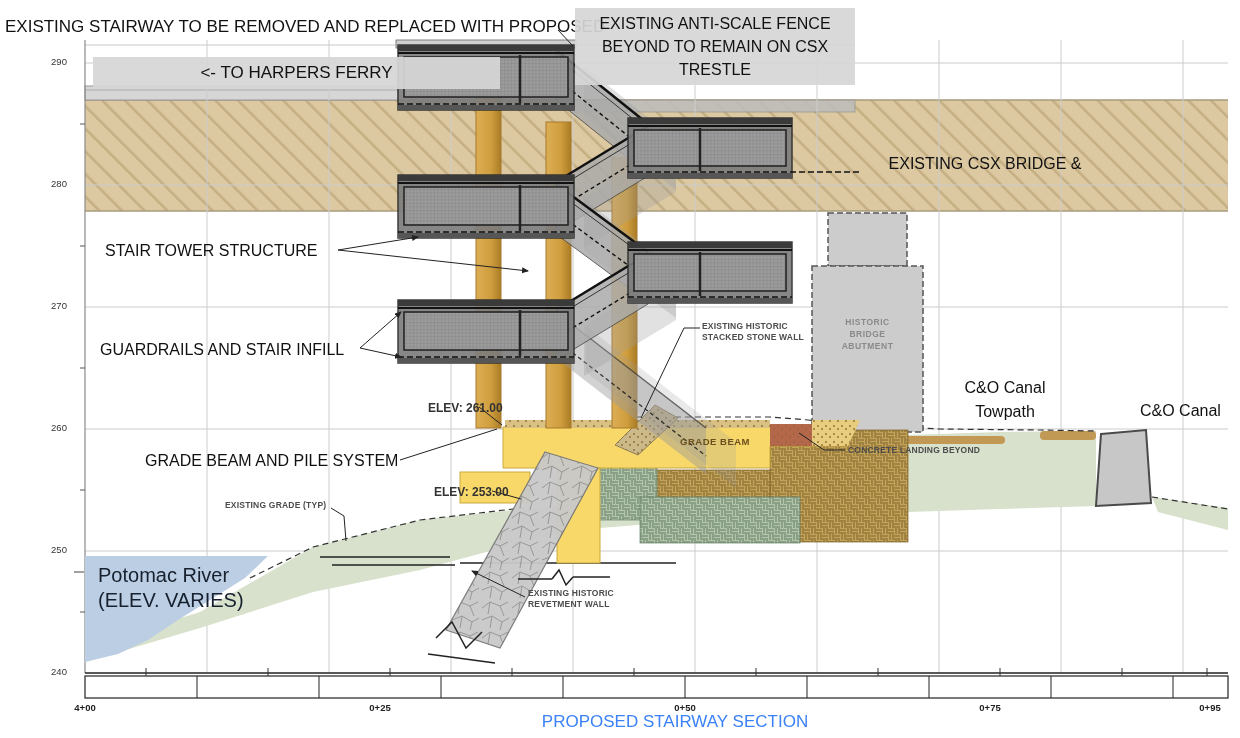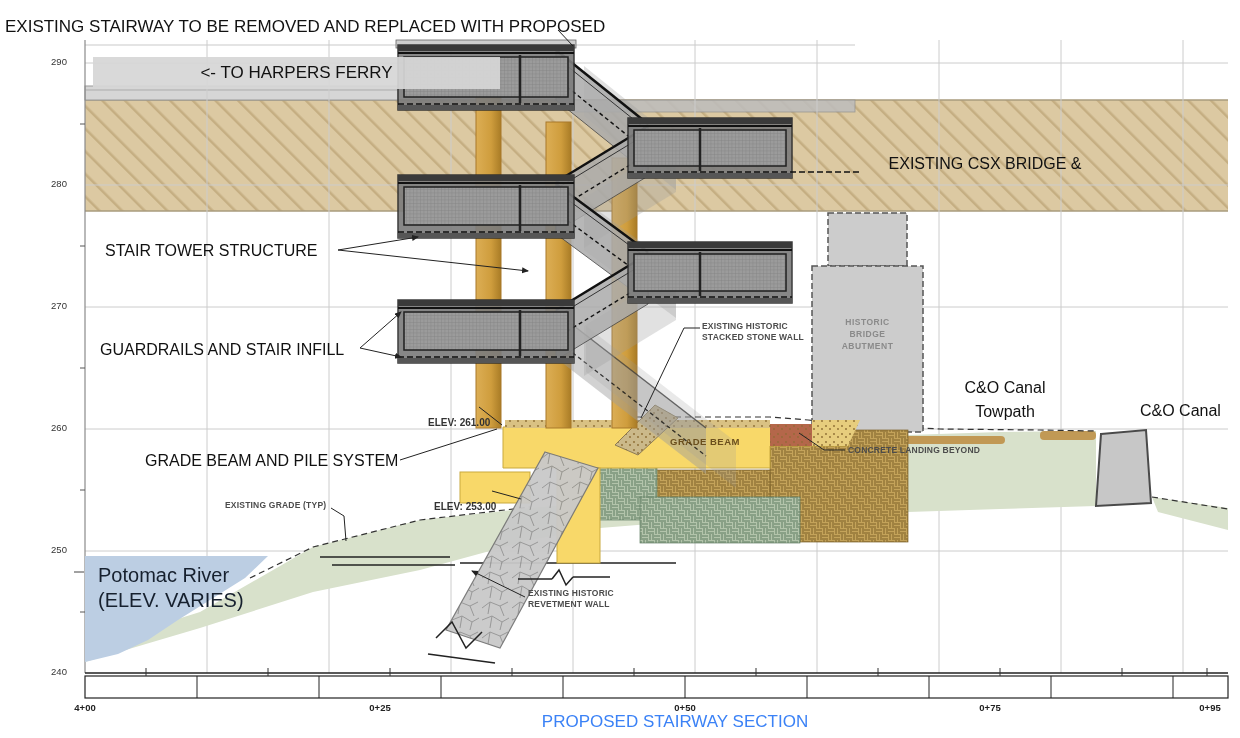--- a/index.html
+++ b/index.html
@@ -4,21 +4,21 @@
 <style>
   html,body{margin:0;padding:0;background:#ffffff;}
   #canvas{position:relative;width:1240px;height:738px;background:#ffffff;overflow:hidden;
           font-family:"Liberation Sans",sans-serif;}
   #drawing{position:absolute;left:0;top:0;}
   .lbl{position:absolute;color:#111;white-space:nowrap;line-height:1.25;}
   .big{font-size:16px;}
   .big2{font-size:17px;}
   .boxed{background:rgba(214,214,214,0.93);text-align:center;}
   .tiny{font-size:8.5px;font-weight:bold;color:#4c4c4c;letter-spacing:.2px;}
-  .tiny2{font-size:10px;font-weight:bold;color:#333;margin-top:16px;}
+  .tiny2{font-size:12px;font-weight:bold;color:#333;}
   .axis{font-size:9.5px;color:#333;text-align:center;}
   .sta{font-size:9.5px;font-weight:bold;color:#222;text-align:center;}
   .ghosttxt{color:#8a8a8a;font-size:8.5px;font-weight:bold;text-align:center;letter-spacing:.5px;}
   .ctr{text-align:center;}
 </style>
 </head>
 <body>
 
 <div id="canvas">
 
@@ -314,20 +314,25 @@
       <line x1="878" y1="668" x2="878" y2="676"></line>
           <line x1="1000" y1="668" x2="1000" y2="676"></line>
       <line x1="1122" y1="668" x2="1122" y2="676"></line>
           <line x1="1207" y1="668" x2="1207" y2="676"></line>
     </g>
   </g>
 </svg>
 
 <div class="lbl big2" style="left:5px;top:16px;">EXISTING STAIRWAY TO BE REMOVED AND REPLACED WITH PROPOSED</div>
 
+<div class="lbl big boxed" style="left:575px;top:8px;width:280px;padding:4px 0;line-height:23px;">
+  <span style="display:block">EXISTING ANTI-SCALE FENCE</span>
+  <span style="display:block">BEYOND TO REMAIN ON CSX</span>
+  <span style="display:block">TRESTLE</span>
+</div>
 
 <div class="lbl big2 boxed" style="left:93px;top:57px;width:407px;padding:3px 0;line-height:26px;">
   <span style="display:block">&lt;- TO HARPERS FERRY</span>
 </div>
 
 <div class="lbl big ctr" style="left:850px;top:152px;width:270px;line-height:23px;">
   <span style="display:block">EXISTING CSX BRIDGE &amp;</span>
 </div>
 
 <div class="lbl big" style="left:105px;top:241px;">STAIR TOWER STRUCTURE</div>
@@ -349,21 +354,21 @@
   <span style="display:block">C&amp;O Canal</span>
   <span style="display:block">Towpath</span>
 </div>
 
 <div class="lbl big" style="left:1140px;top:401px;">C&amp;O Canal</div>
 
 <div class="lbl big" style="left:145px;top:451px;">GRADE BEAM AND PILE SYSTEM</div>
 
 <div class="lbl tiny2" style="left:428px;top:401px;">ELEV: 261.00</div>
 
-<div class="lbl" style="left:660px;top:436px;width:90px;text-align:center;font-size:9.5px;font-weight:bold;color:#6b4f1d;letter-spacing:.5px;">GRADE BEAM</div>
+<div class="lbl" style="left:660px;top:436px;width:90px;text-align:right;font-size:9.5px;font-weight:bold;color:#6b4f1d;letter-spacing:.5px;">GRADE BEAM</div>
 
 <div class="lbl tiny" style="left:848px;top:445px;">CONCRETE LANDING BEYOND</div>
 
 <div class="lbl tiny" style="left:225px;top:500px;">EXISTING GRADE (TYP)</div>
 
 <div class="lbl tiny2" style="left:434px;top:485px;">ELEV: 253.00</div>
 
 <div class="lbl" style="left:98px;top:563px;font-size:20px;color:#16202e;line-height:25px;">
   <span style="display:block">Potomac River</span>
   <span style="display:block">(ELEV. VARIES)</span>

